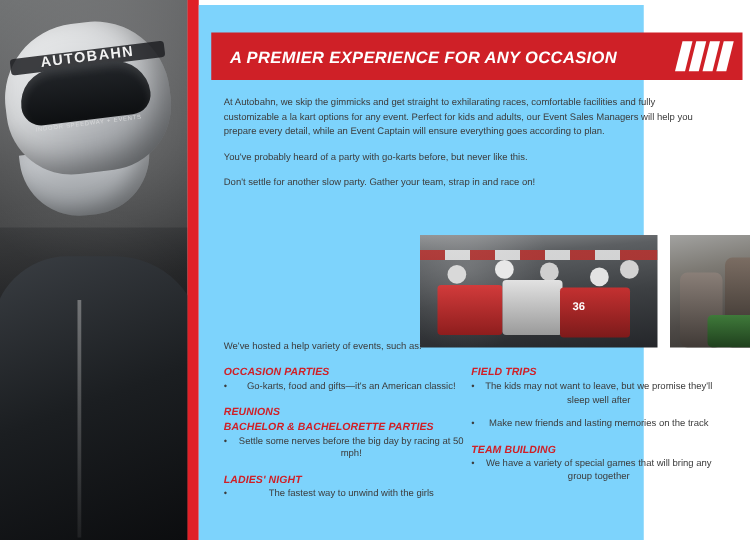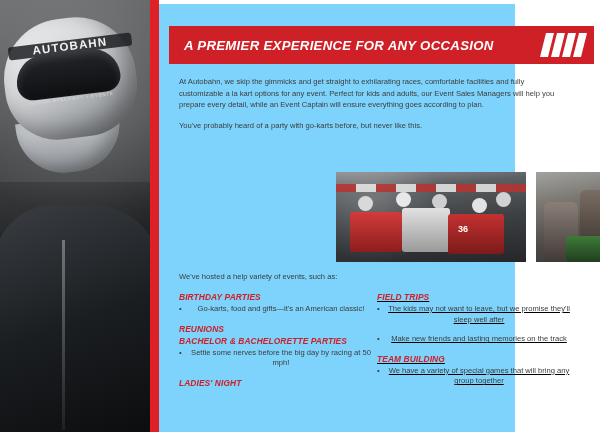--- a/index.html
+++ b/index.html
@@ -168,20 +168,21 @@
 
   
   .photos {
     position: absolute;
     left: 177px; top: 168px;
   }
   .photo {
     position: absolute;
     overflow: hidden;
     background: #4b4b4b;
+    margin-top: 16px;
   }
   .photo-left {
     left: 0; top: 0;
     width: 190px; height: 90px;
     background:
       radial-gradient(circle at 20% 30%, rgba(255,255,255,0.18), rgba(0,0,0,0) 40%),
       linear-gradient(175deg,#8d8f91 0%, #5c5f62 20%, #3d4043 55%, #24262a 100%);
   }
   .photo-right {
     left: 200px; top: 0;
@@ -233,21 +234,20 @@
   
   .col-left {
     position: absolute;
     left: 20px; top: 288px;
     width: 195px;
   }
   .col-right {
     position: absolute;
     left: 218px; top: 288px;
     width: 195px;
-    text-decoration: underline;
   }
   .ev-title {
     color: #cf2027;
     font-size: 8.4px;
     font-weight: 700;
     font-style: italic;
     margin: 0 0 2px 0;
     letter-spacing: 0.1px;
   }
   .ev-desc {
@@ -294,20 +294,21 @@
         <div class="stripe"></div>
         <div class="stripe"></div>
         <div class="stripe"></div>
         <div class="stripe"></div>
       </div>
     </div>
 
     <div class="body-text">
       <p>At Autobahn, we skip the gimmicks and get straight to exhilarating races, comfortable facilities and fully customizable a la kart options for any event. Perfect for kids and adults, our Event Sales Managers will help you prepare every detail, while an Event Captain will ensure everything goes according to plan.</p>
       <p>You've probably heard of a party with go-karts before, but never like this.</p>
+      <p>Don't settle for another slow party. Gather your team, strap in and race on!</p>
     </div>
 
     <div class="photos">
       <div class="photo photo-left">
         <div class="rail"></div>
         <div class="helmet-dot hd1"></div>
         <div class="helmet-dot hd2"></div>
         <div class="helmet-dot hd3"></div>
         <div class="helmet-dot hd4"></div>
         <div class="helmet-dot hd5"></div>
@@ -321,29 +322,30 @@
         <div class="pr-person p2"></div>
 
         <div class="pr-green"></div>
 
       </div>
     </div>
 
     <div class="events-intro">We've hosted a help variety of events, such as:</div>
 
     <div class="col-left">
-      <p class="ev-title">BIRTHDAY PARTIES</p>
+      <p class="ev-title">OCCASION PARTIES</p>
       <p class="ev-desc">Go-karts, food and gifts—it's an American classic!</p>
 
       <p class="ev-title">REUNIONS</p>
 
       <p class="ev-title">BACHELOR &amp; BACHELORETTE PARTIES</p>
       <p class="ev-desc">Settle some nerves before the big day by racing at 50 mph!</p>
 
       <p class="ev-title">LADIES' NIGHT</p>
+      <p class="ev-desc">The fastest way to unwind with the girls</p>
     </div>
 
     <div class="col-right">
       <p class="ev-title">FIELD TRIPS</p>
       <p class="ev-desc">The kids may not want to leave, but we promise they'll sleep well after</p>
 
       <p class="ev-desc">Make new friends and lasting memories on the track</p>
 
       <p class="ev-title">TEAM BUILDING</p>
       <p class="ev-desc">We have a variety of special games that will bring any group together</p>

